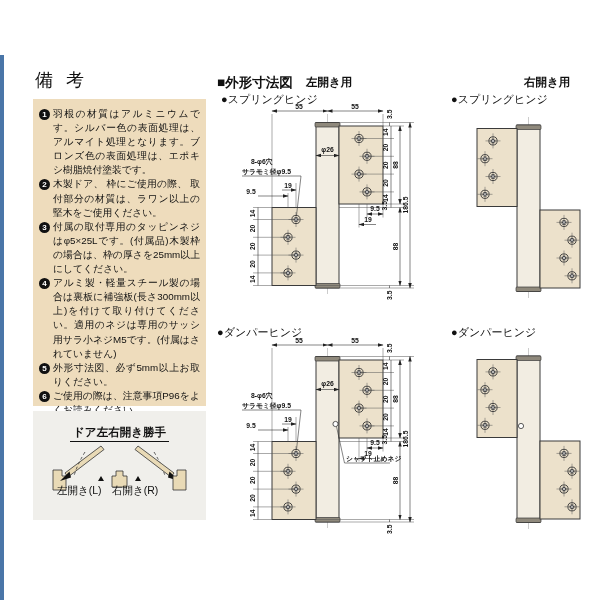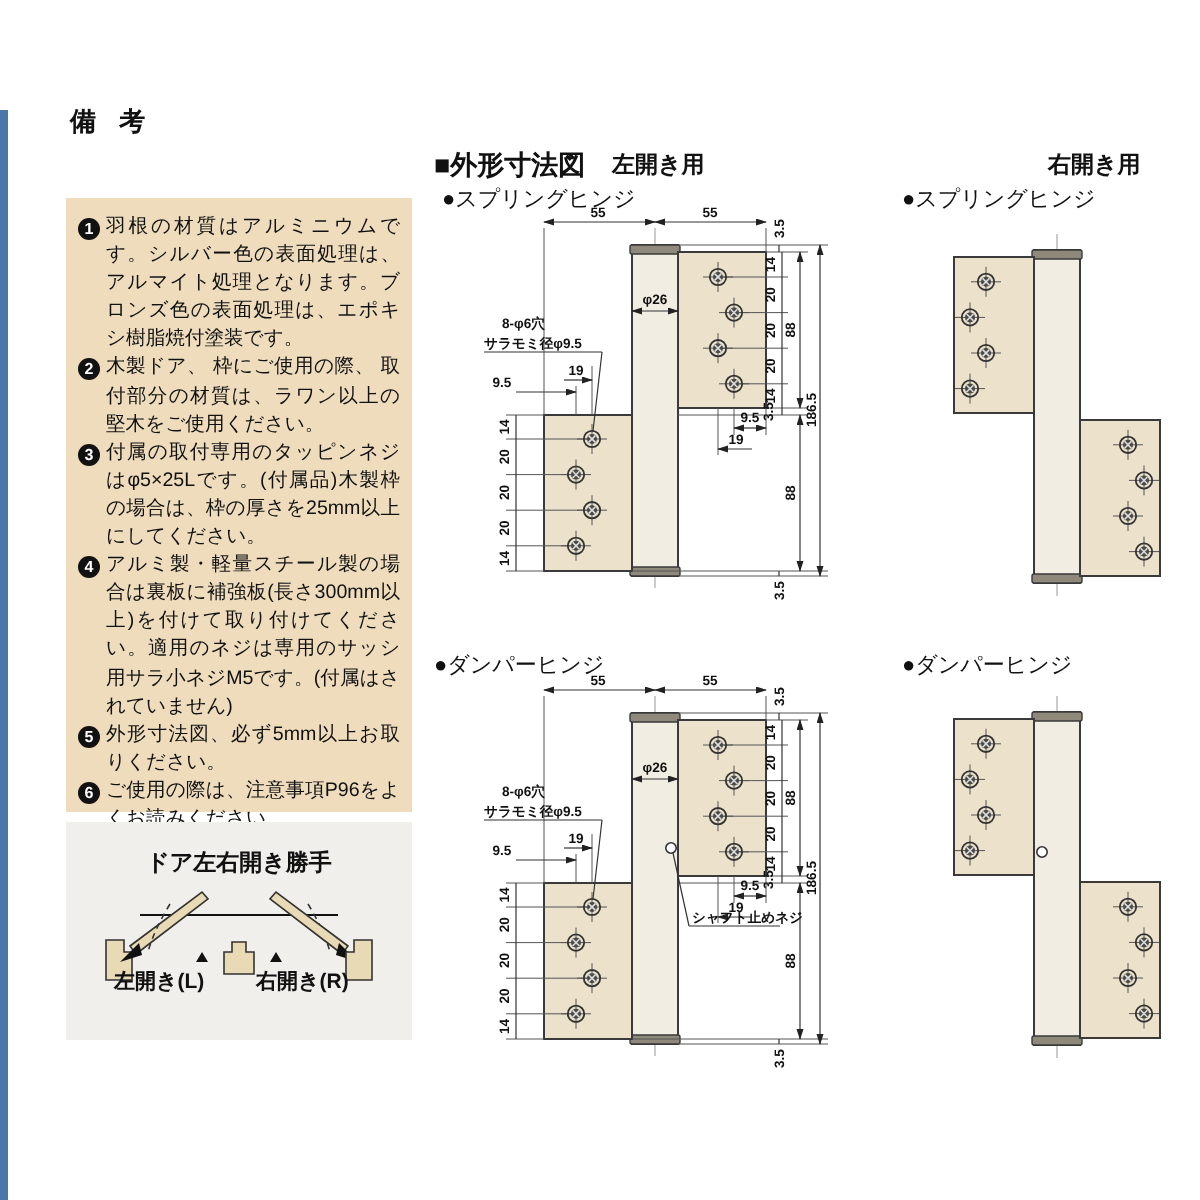--- a/index.html
+++ b/index.html
@@ -5,36 +5,36 @@
   html,body{margin:0;padding:0}
   body{width:600px;height:600px;position:relative;background:#fff;overflow:hidden;
        font-family:"Liberation Sans","DejaVu Sans",sans-serif;color:#111}
   .abs{position:absolute}
   svg.diagram{position:absolute;overflow:visible}
 
   
   #accent-strip{left:0;top:55px;width:4px;height:545px;background:#4a76a8}
 
   
-  #sidebar-title{left:35px;top:52px;font-size:13px;font-weight:bold;letter-spacing:4px}
+  #sidebar-title{left:35px;top:68px;font-size:18px;font-weight:normal;letter-spacing:4px}
   #notes-box{left:33px;top:99px;width:173px;height:307px;background:#eedcbc;
              box-sizing:border-box;padding:8px 6px 4px 6px}
   .note{display:flex;align-items:flex-start}
   .note-num{flex:0 0 11px;width:11px;height:11px;border-radius:50%;background:#111;color:#fff;
             font-size:8px;font-weight:bold;display:flex;align-items:center;justify-content:center;
             margin:2px 3px 0 0}
   .note-text{font-size:9.8px;line-height:14.1px;text-align:justify}
 
   #door-box{left:33px;top:411px;width:173px;height:109px;background:#f0efeb}
   #door-title-wrap{left:33px;top:422px;width:173px;text-align:center}
   #door-title{display:inline-block;font-size:11.5px;font-weight:bold;
-              border-bottom:1.6px solid #111;padding:0 3px 18px 3px}
-  .door-label{font-size:10.5px;font-weight:bold}
+              border-bottom:1.6px solid #111;padding:0 3px 1px 3px}
+  .door-label{font-size:10.5px;font-weight:normal}
   #door-label-left{left:57px;top:484px}
-  #door-label-right{left:128px;top:484px}
+  #door-label-right{left:112px;top:484px}
 
   
   #section-title{left:217px;top:74px;font-size:13.5px;font-weight:bold;z-index:2}
   .col-title{font-size:11.5px;font-weight:bold;z-index:2}
   #col-title-left{left:306px;top:75px}
   #col-title-right{left:524px;top:75px}
   .part-label{font-size:11px;font-weight:normal;z-index:2}
   #spring-label-left{left:221px;top:92px}
   #spring-label-right{left:451px;top:92px}
   #damper-label-left{left:217px;top:325px}

